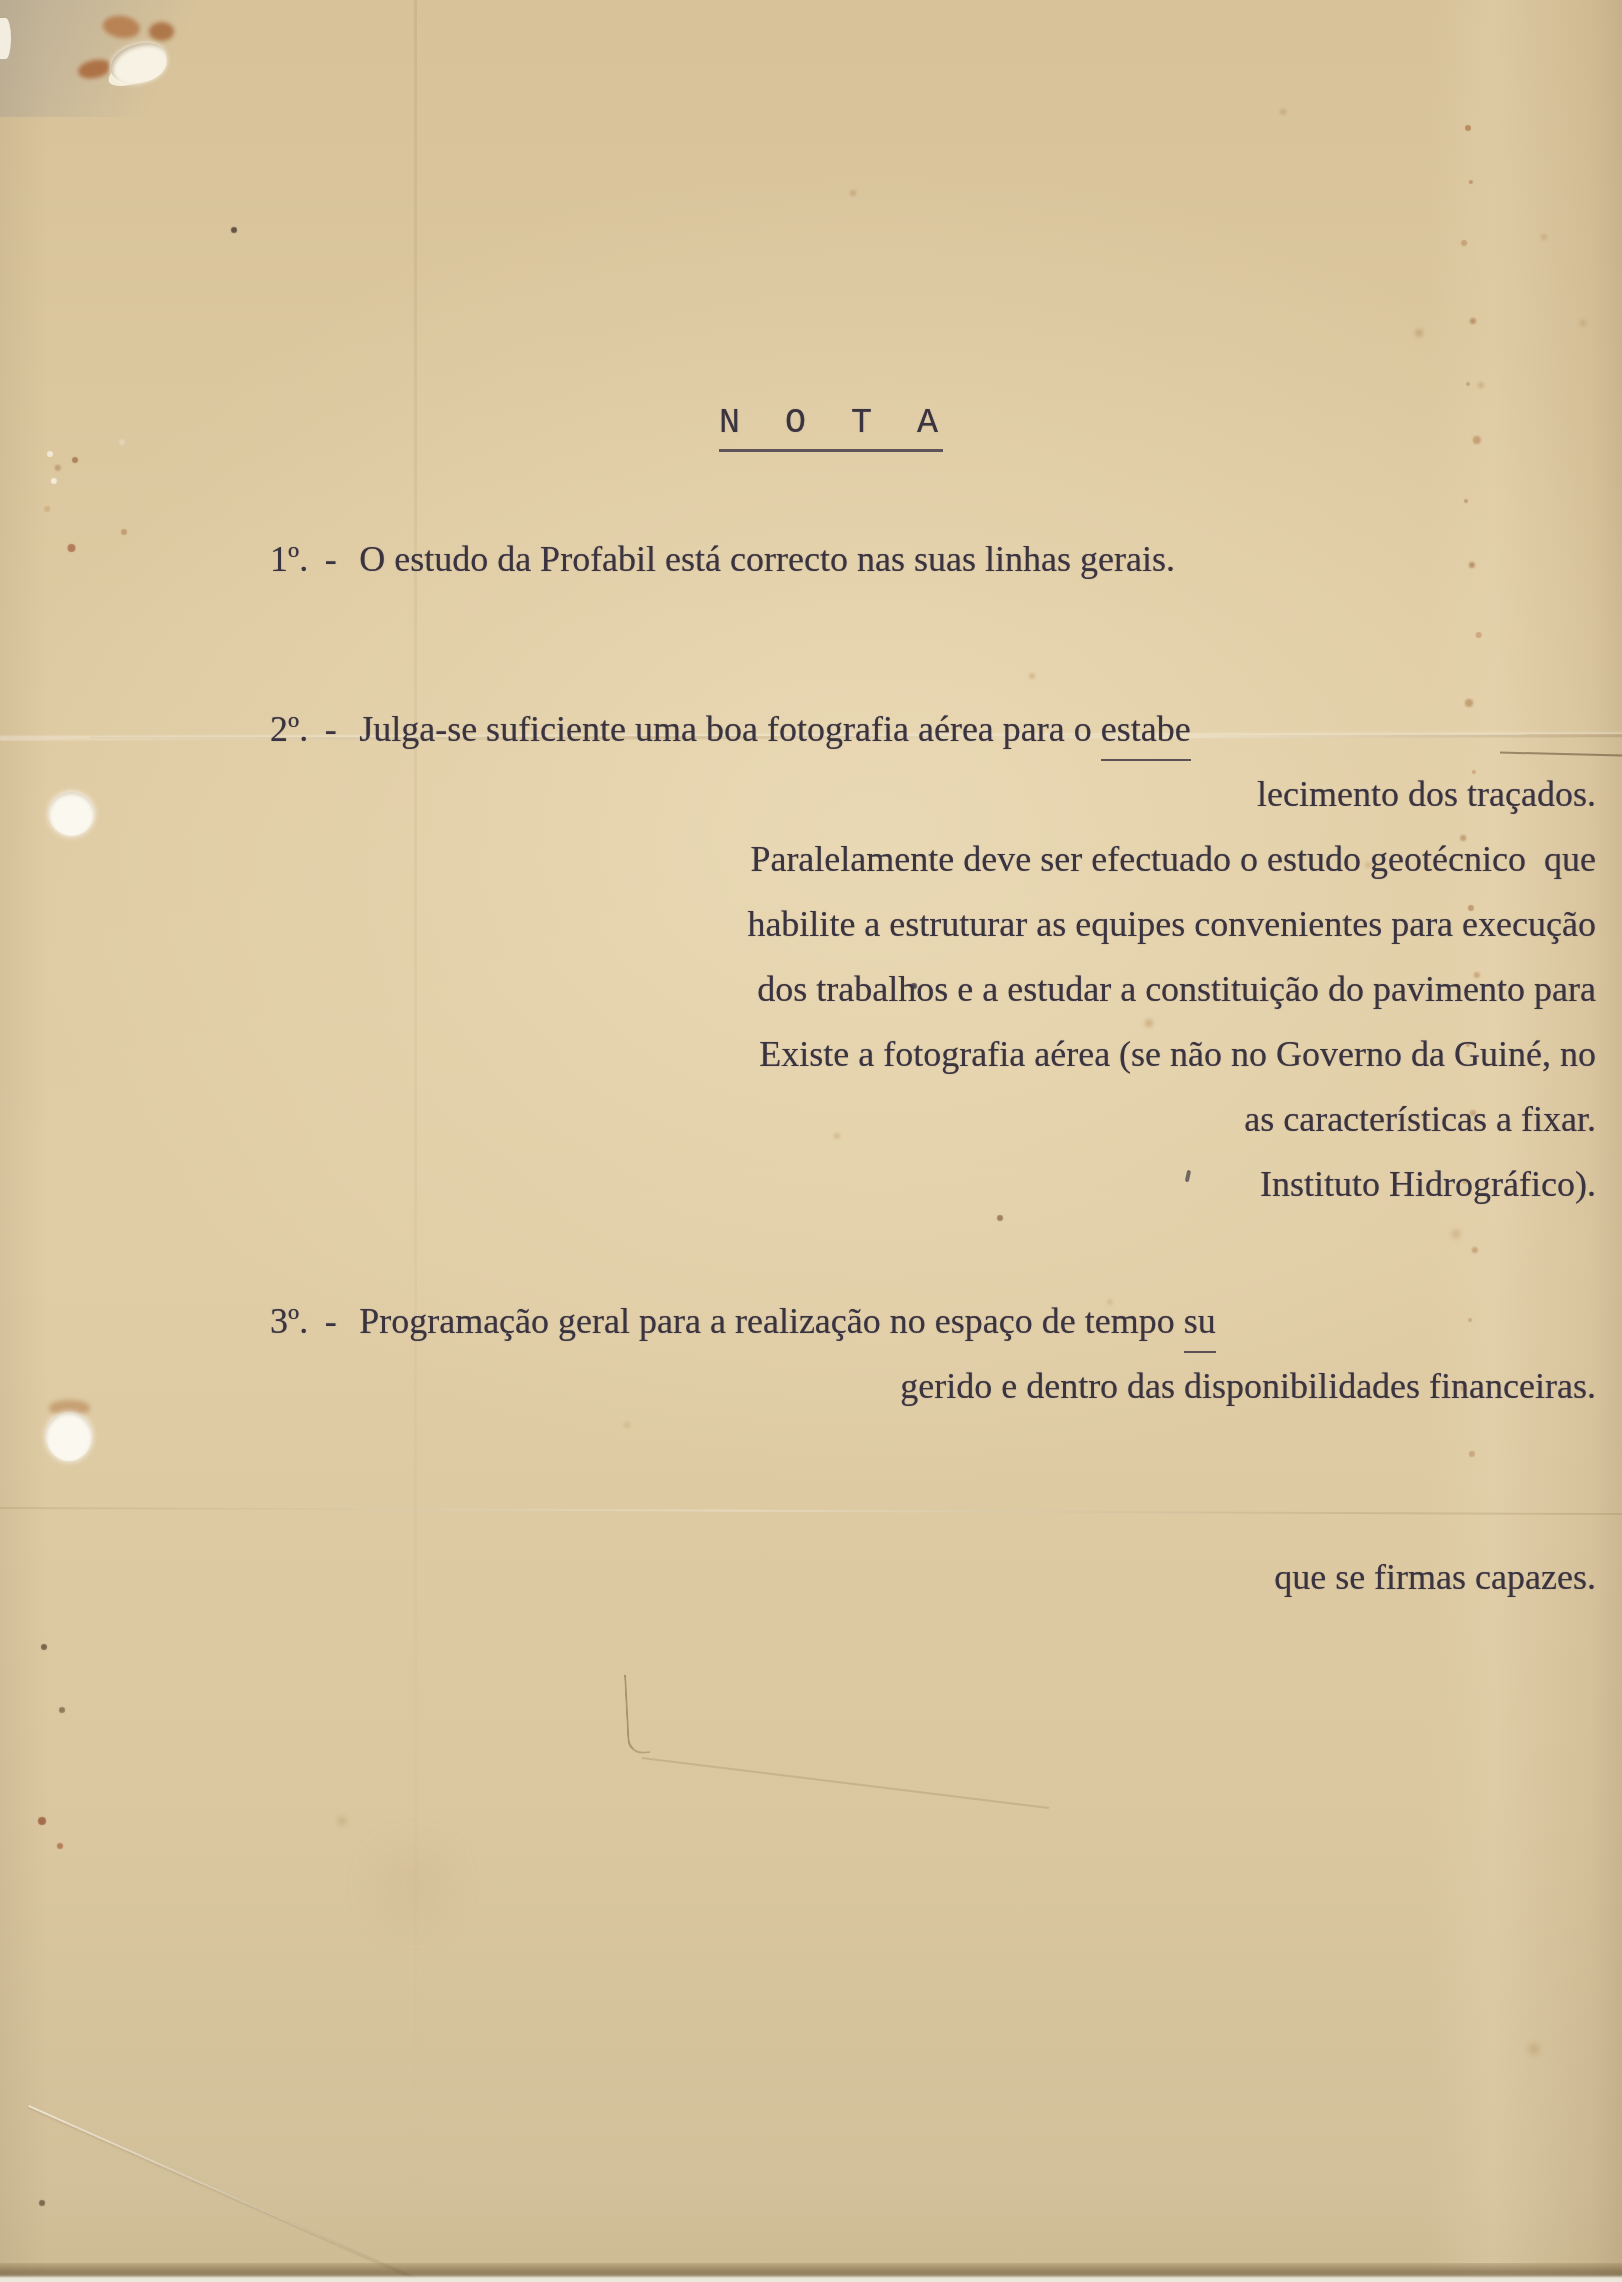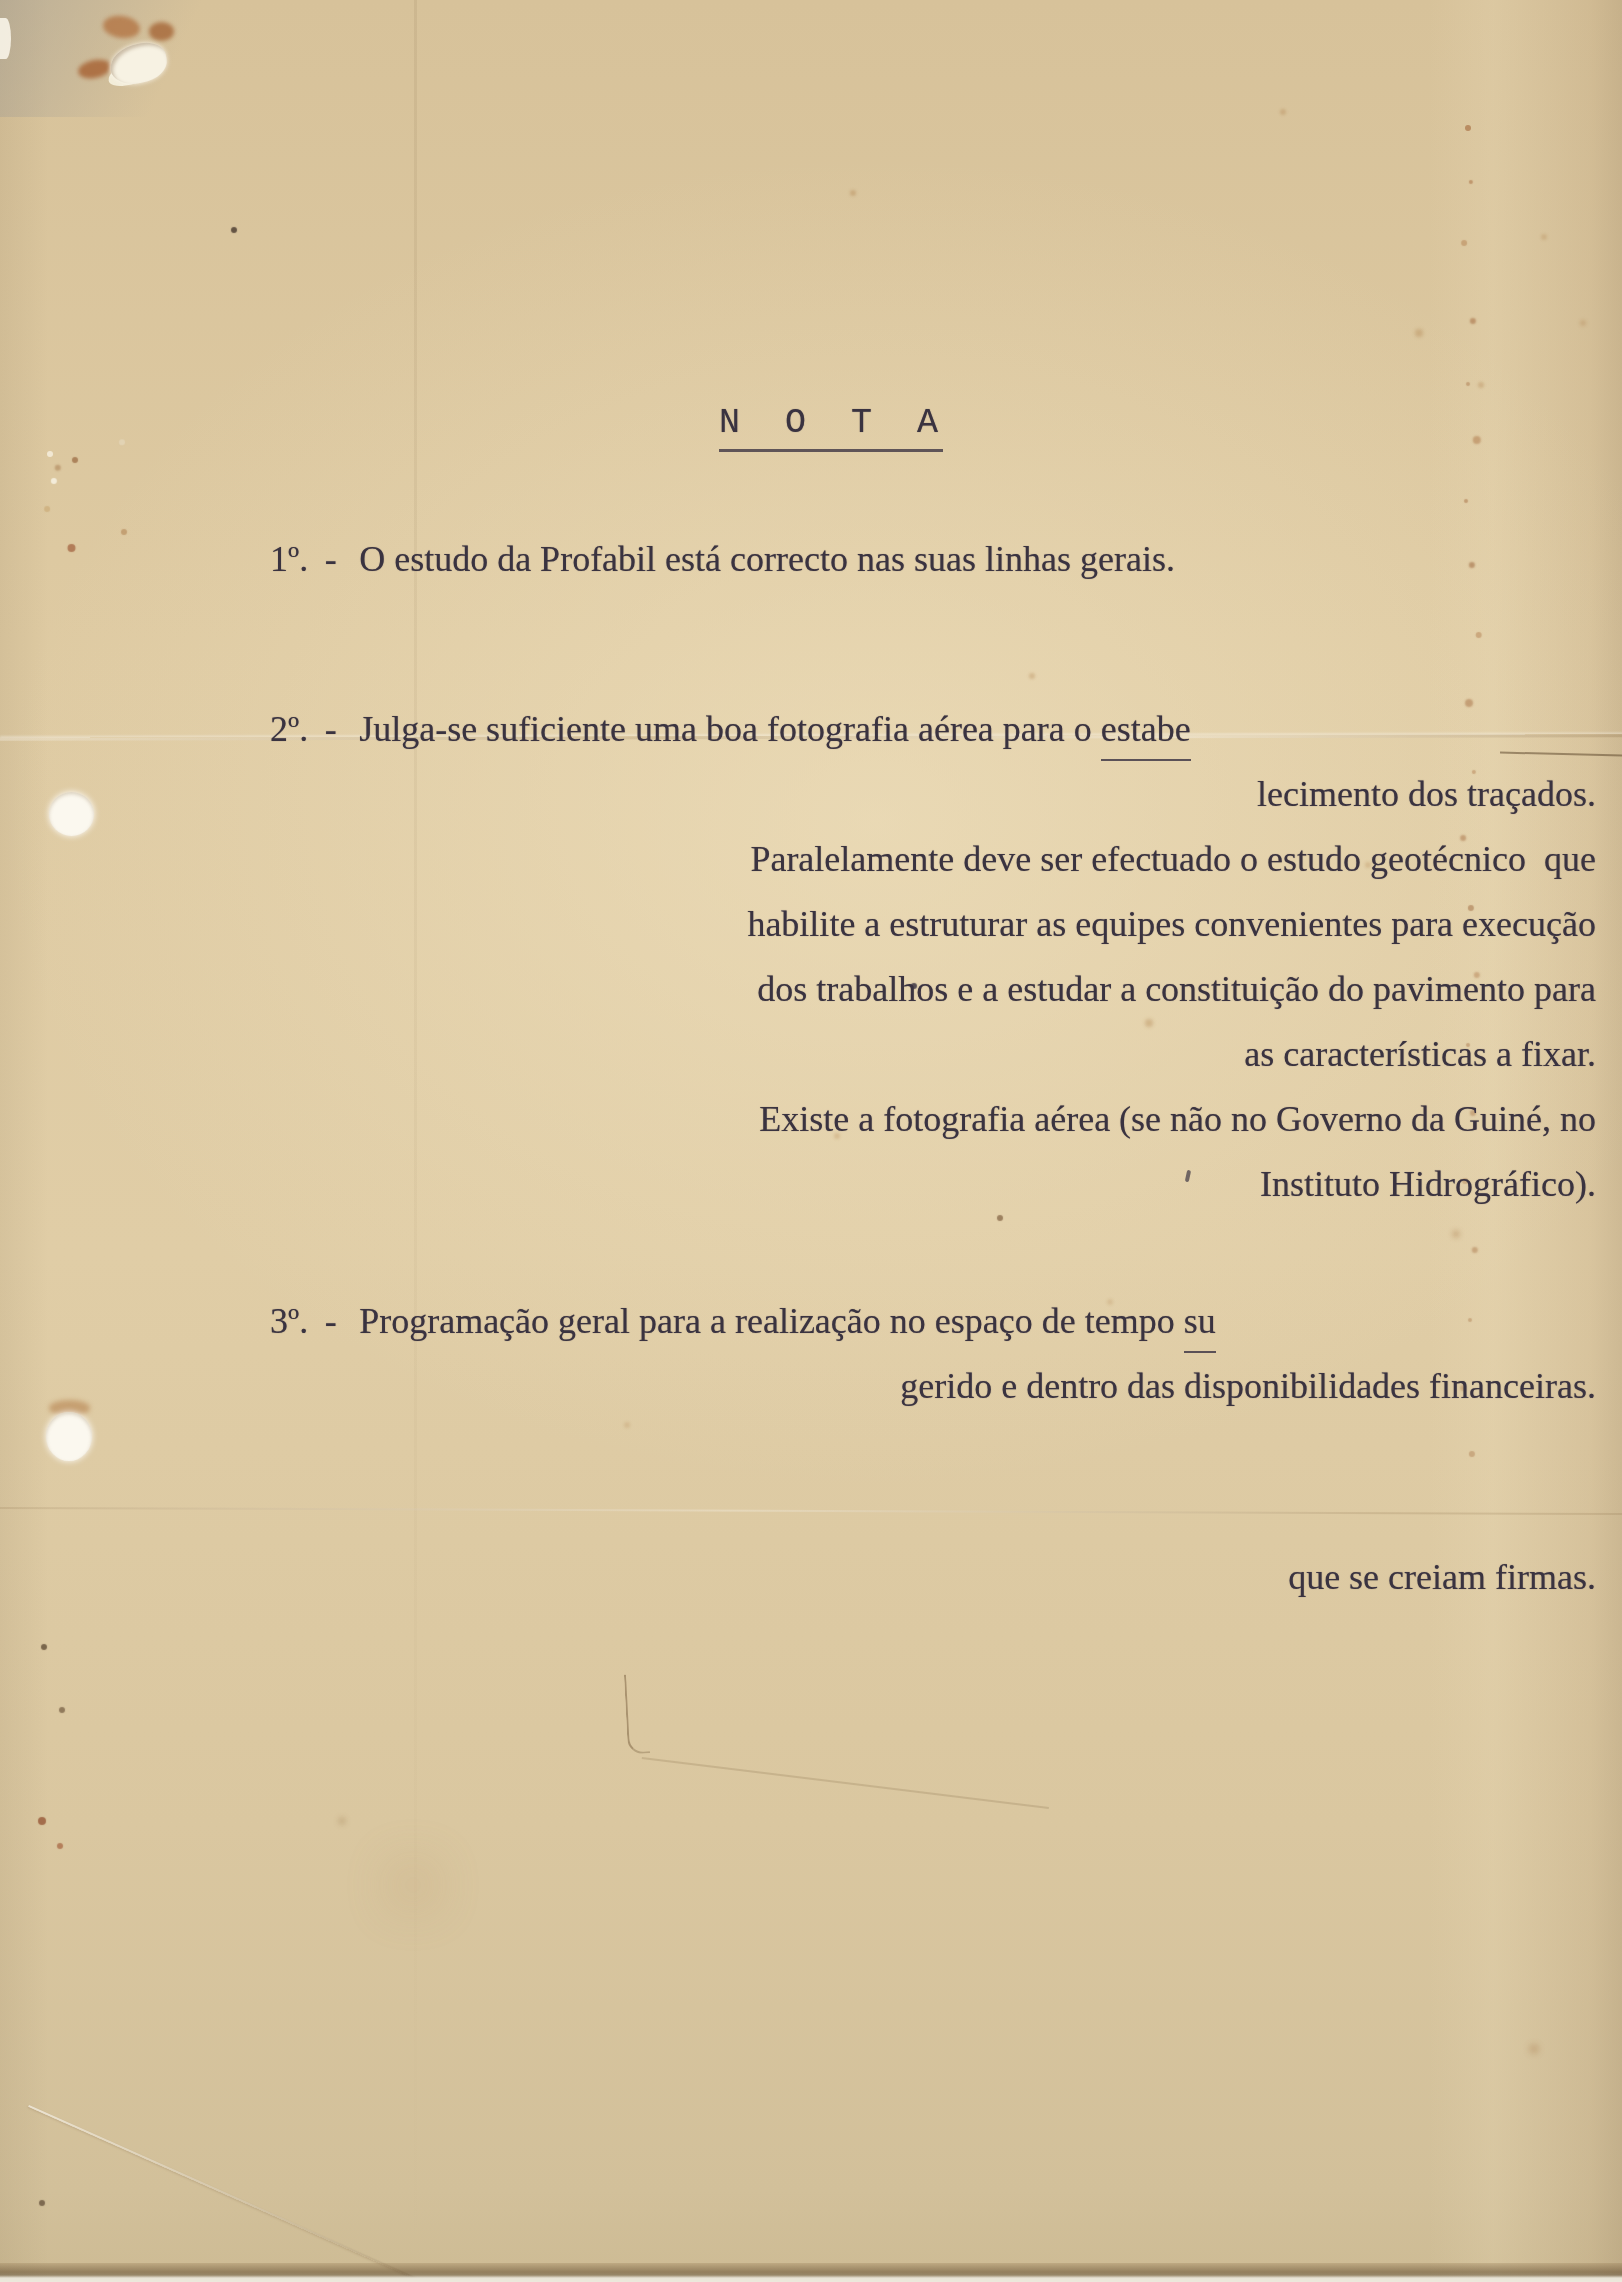--- a/index.html
+++ b/index.html
@@ -155,28 +155,28 @@
   <div class="item" style="top:527px;">
     <div class="fl"><span>1º.</span><span class="dash">-</span><span>O estudo da Profabil está correcto nas suas linhas gerais.</span></div>
   </div>
 
   <div class="item" style="top:697px;">
     <div class="fl"><span>2º.</span><span class="dash">-</span><span>Julga-se suficiente uma boa fotografia aérea para o </span><span class="u">estabe</span></div>
     <div class="cl">lecimento dos traçados.</div>
     <div class="cl">Paralelamente deve ser efectuado o estudo geotécnico  que</div>
     <div class="cl">habilite a estruturar as equipes convenientes para execução</div>
     <div class="cl">dos trabalhos e a estudar a constituição do pavimento para</div>
+    <div class="cl">Existe a fotografia aérea (se não no Governo da Guiné, no</div>
     <div class="cl">as características a fixar.</div>
-    <div class="cl">Existe a fotografia aérea (se não no Governo da Guiné, no</div>
     <div class="cl">Instituto Hidrográfico).</div>
   </div>
 
   <div class="item" style="top:1289px;">
     <div class="fl"><span>3º.</span><span class="dash">-</span><span>Programação geral para a realização no espaço de tempo </span><span class="u">su</span></div>
     <div class="cl">gerido e dentro das disponibilidades financeiras.</div>
   </div>
 
   <div class="item" style="top:1545px;">
-    <div class="cl">que se creiam firmas.</div>
+    <div class="cl">que se firmas capazes.</div>
   </div>
 
 </div>
 
 
 </body></html>

